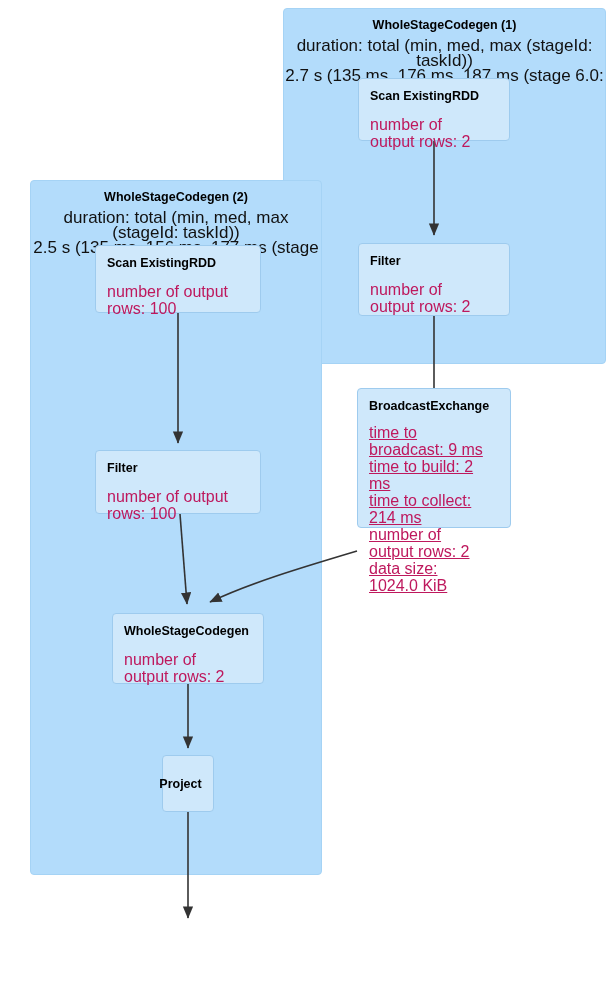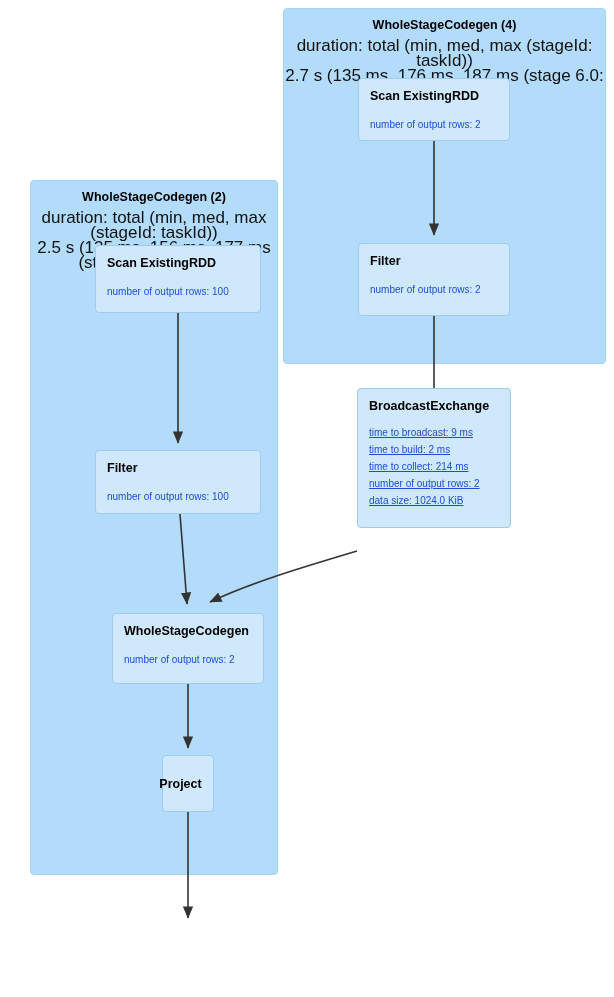--- a/index.html
+++ b/index.html
@@ -56,22 +56,22 @@
     box-sizing: border-box;
     padding: 9px 26px 9px 11px;
   }
   .node-title {
     font-weight: bold;
     font-size: 12.5px;
     color: #000;
     line-height: 16px;
   }
   .node-metrics {
-    font-size: 10px;
-    color: #1d4ed8;
+    font-size: 16px;
+    color: #be185d;
     line-height: 17px;
     margin-top: 12px;
     white-space: pre-line;
   }
   .node.compact .node-metrics {
     margin-top: 10px;
     text-decoration: underline;
   }
   .node.title-only {
     display: flex;
@@ -81,26 +81,26 @@
   .node.title-only .node-title {
     text-align: right;
   }
 </style>
 </head>
 <body>
 
 <div id="stage">
 
   <div class="cluster" style="left:283px; top:8px; width:323px; height:356px;">
-    <div class="cluster-title">WholeStageCodegen (4)</div>
+    <div class="cluster-title">WholeStageCodegen (1)</div>
     <div class="cluster-sub">duration: total (min, med, max (stageId: taskId))
 2.7 s (135 ms, 176 ms, 187 ms (stage 6.0: task 35))</div>
   </div>
 
-  <div class="cluster" style="left:30px; top:180px; width:248px; height:695px;">
+  <div class="cluster" style="left:30px; top:180px; width:292px; height:695px;">
     <div class="cluster-title">WholeStageCodegen (2)</div>
     <div class="cluster-sub">duration: total (min, med, max (stageId: taskId))
 2.5 s (135 ms, 156 ms, 177 ms (stage 7.0: task 36))</div>
   </div>
 
   <svg class="edges" viewBox="0 0 614 997">
     <defs>
       <marker id="arrow" markerWidth="9" markerHeight="9" refX="7.2" refY="3.2" orient="auto" markerUnits="strokeWidth">
         <path d="M0,0 L7.6,3.2 L0,6.4 z" fill="#333333"></path>
       </marker>

